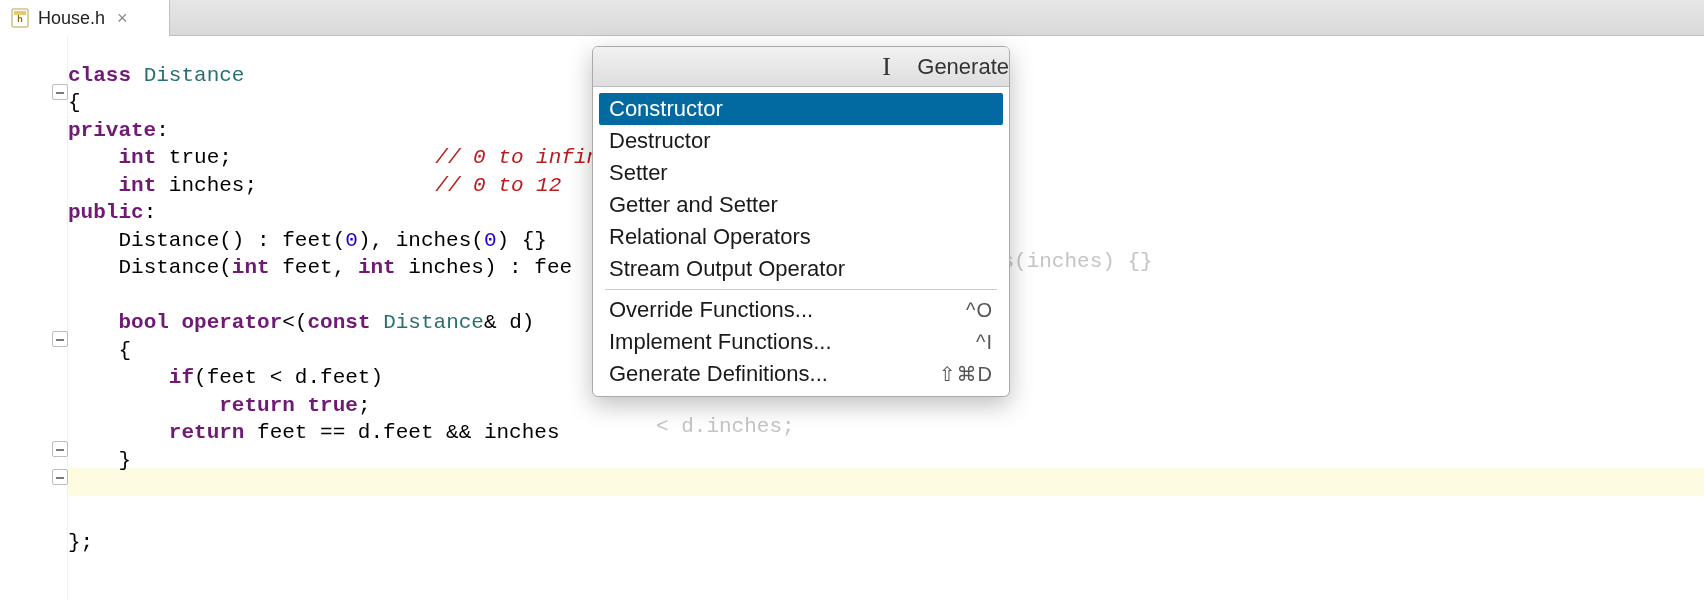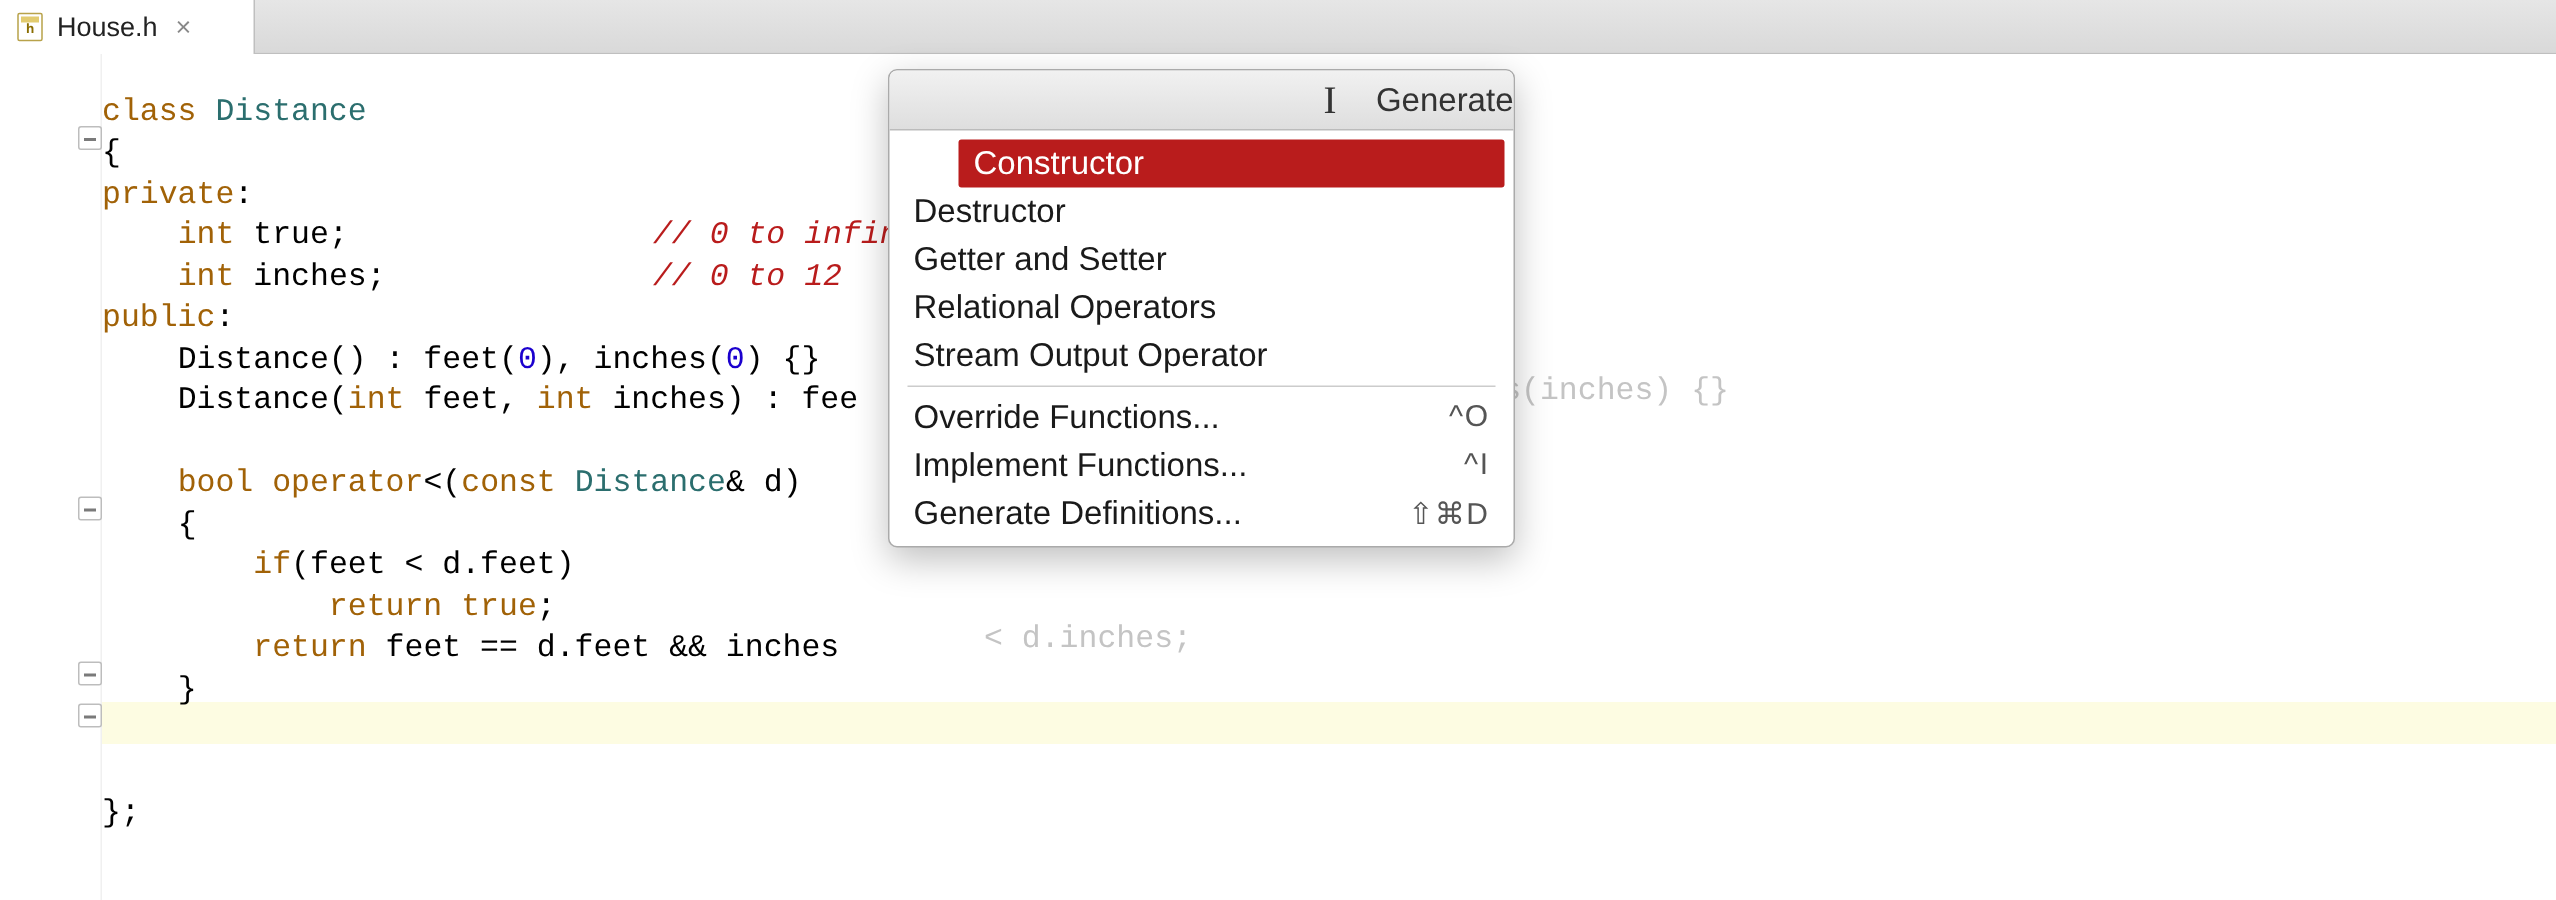--- a/index.html
+++ b/index.html
@@ -80,21 +80,21 @@
   }
   .code {
     position: absolute;
     left: 68px;
     top: -2px;
     right: 0;
     white-space: pre;
     line-height: 27.5px;
     color: #000;
   }
-  .kw { color: #a16207; font-weight: normal; }
+  .kw { color: #701a75; font-weight: bold; }
   .ty { color: #2B6E6E; }
   .num { color: #1B00CE; }
   .cmt { color: #b91c1c; font-style: italic; margin-left: 27px; }
   .dimline {
     position: absolute;
     height: 27.5px;
     background: #fdfce2;
   }
   .popup {
     position: absolute;
@@ -131,23 +131,22 @@
   .popup-body { padding: 6px; }
   .popup-item {
     padding: 3px 10px;
     display: flex;
     justify-content: space-between;
     align-items: center;
     border-radius: 2px;
   }
   .popup-item .shortcut { font-size: 20px; color: #555; letter-spacing: 1px; }
   .popup-item.selected {
-    background: #b91c1c;
+    background: #0369a1;
     color: #fff;
-    margin-left: 40px;
   }
   .popup-sep {
     height: 1px;
     background: #ccc;
     margin: 4px 6px;
   }
   .peek-text {
     color: #c4c4c4;
     position: absolute;
   }
@@ -211,20 +210,23 @@
     <span class="cursor-caret">I</span>
   </div>
   <div class="popup-body" id="popup-body">
       <div class="popup-item selected">
         <span>Constructor</span>
       </div>
       <div class="popup-item">
         <span>Destructor</span>
       </div>
       <div class="popup-item">
+        <span>Setter</span>
+      </div>
+      <div class="popup-item">
         <span>Getter and Setter</span>
       </div>
       <div class="popup-item">
         <span>Relational Operators</span>
       </div>
       <div class="popup-item">
         <span>Stream Output Operator</span>
       </div>
       <div class="popup-sep"></div>
       <div class="popup-item">

